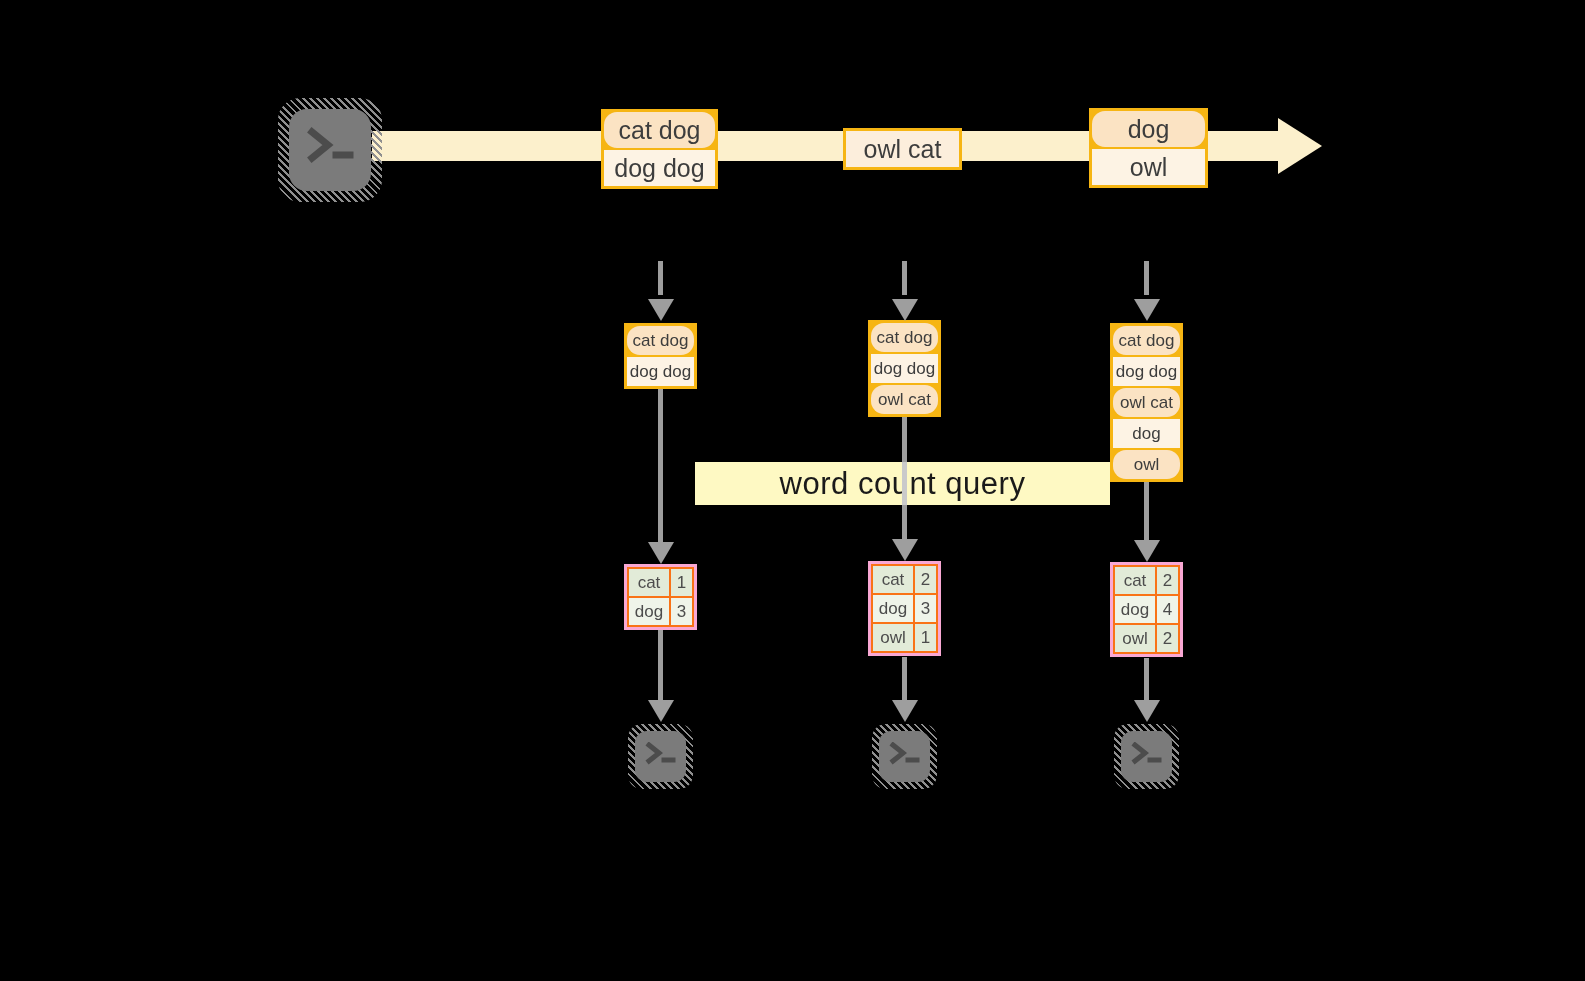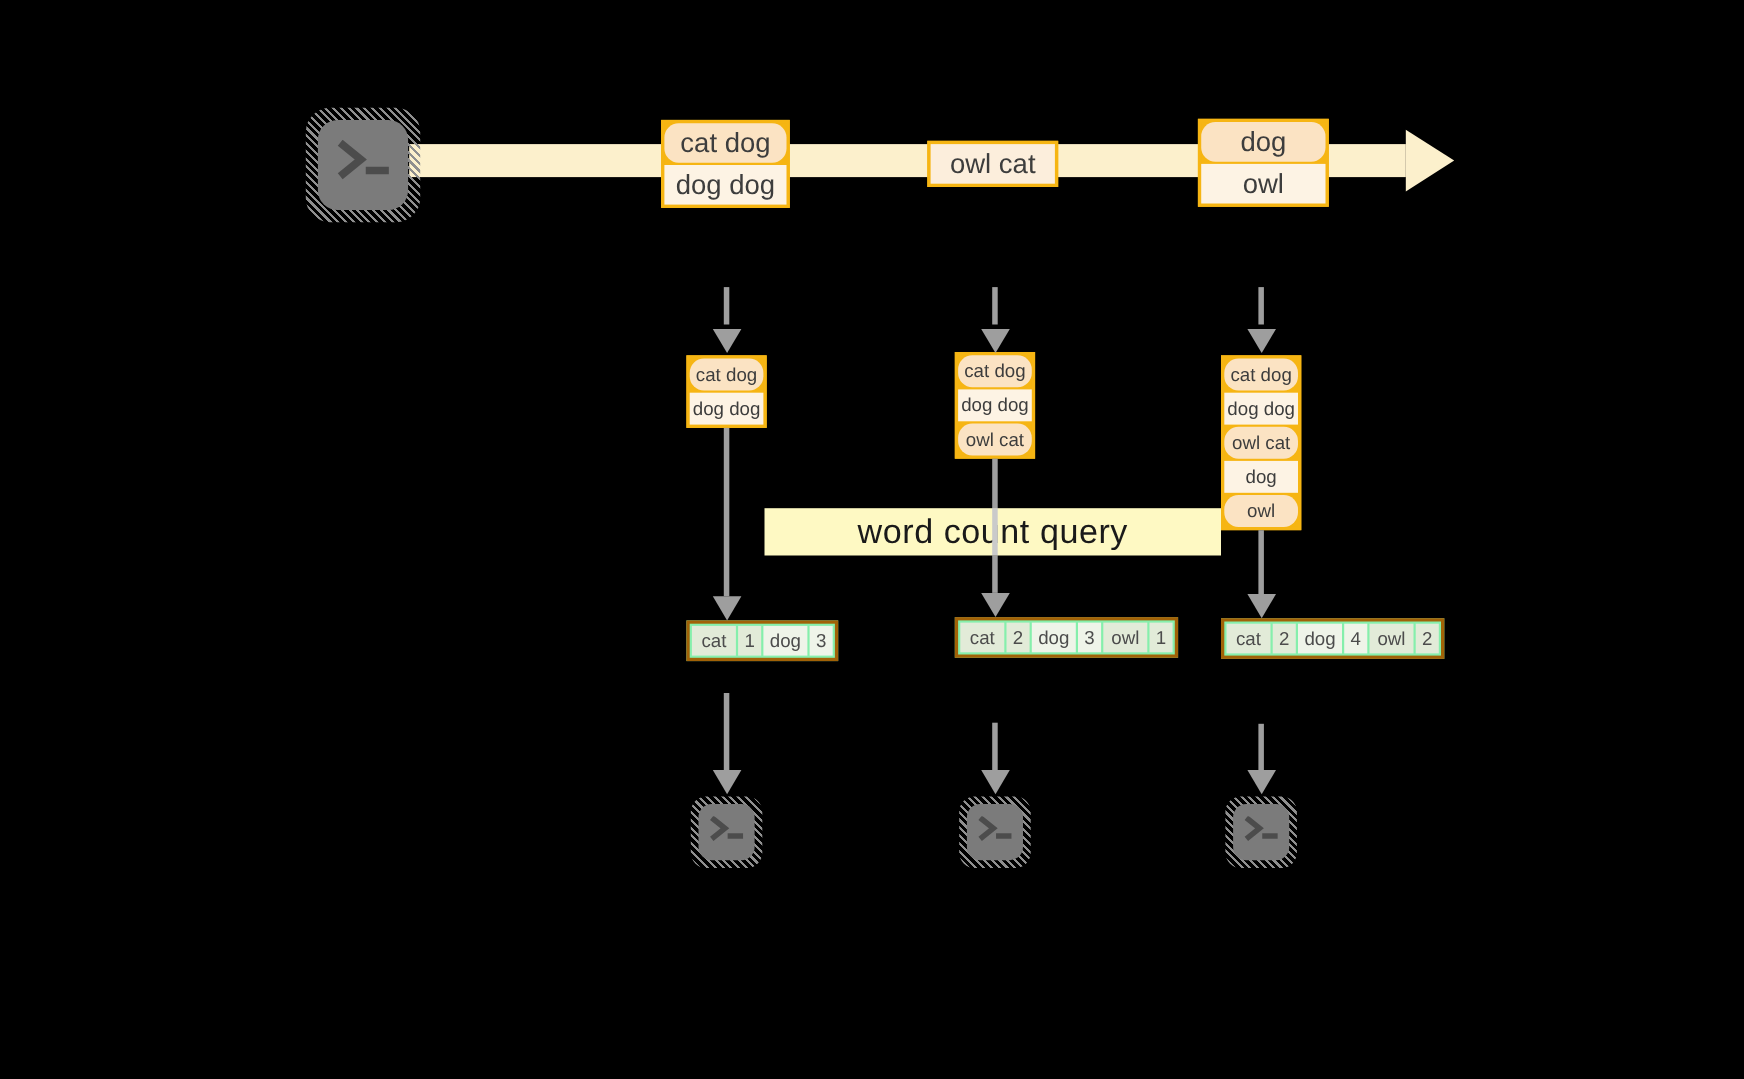--- a/index.html
+++ b/index.html
@@ -52,22 +52,22 @@
     border-top:22px solid #9e9e9e;}
   .c1{left:658px;} .c2{left:902px;} .c3{left:1144px;}
   .h1{left:648px;} .h2{left:892px;} .h3{left:1134px;}
 
   
   .query-band{left:695px;top:462px;width:415px;height:43px;background:#fef9c3;z-index:2;
     display:flex;align-items:center;justify-content:center;}
   .query-label{font-size:31px;color:#1a1a1a;letter-spacing:0.5px;}
 
   
-  .gtable{z-index:2;border:3px solid #a16207;background:#86efac;padding:2px;
-    display:flex;gap:2px;}
+  .gtable{z-index:2;border:3px solid #f9a8d4;background:#f97316;padding:2px;
+    display:flex;flex-direction:column;gap:2px;}
   .grow{display:flex;gap:2px;}
   .gcell{height:27px;line-height:27px;font-size:17px;color:#4c4c4c;text-align:center;}
   .gword{width:40px;} .gnum{width:21px;}
   .g-dark .gcell{background:#e2ebd8;}
   .g-light .gcell{background:#eff4e9;}
   .gtable-1{left:624px;top:564px;}
   .gtable-2{left:868px;top:561px;}
   .gtable-3{left:1110px;top:562px;}
 </style>
 </head>

